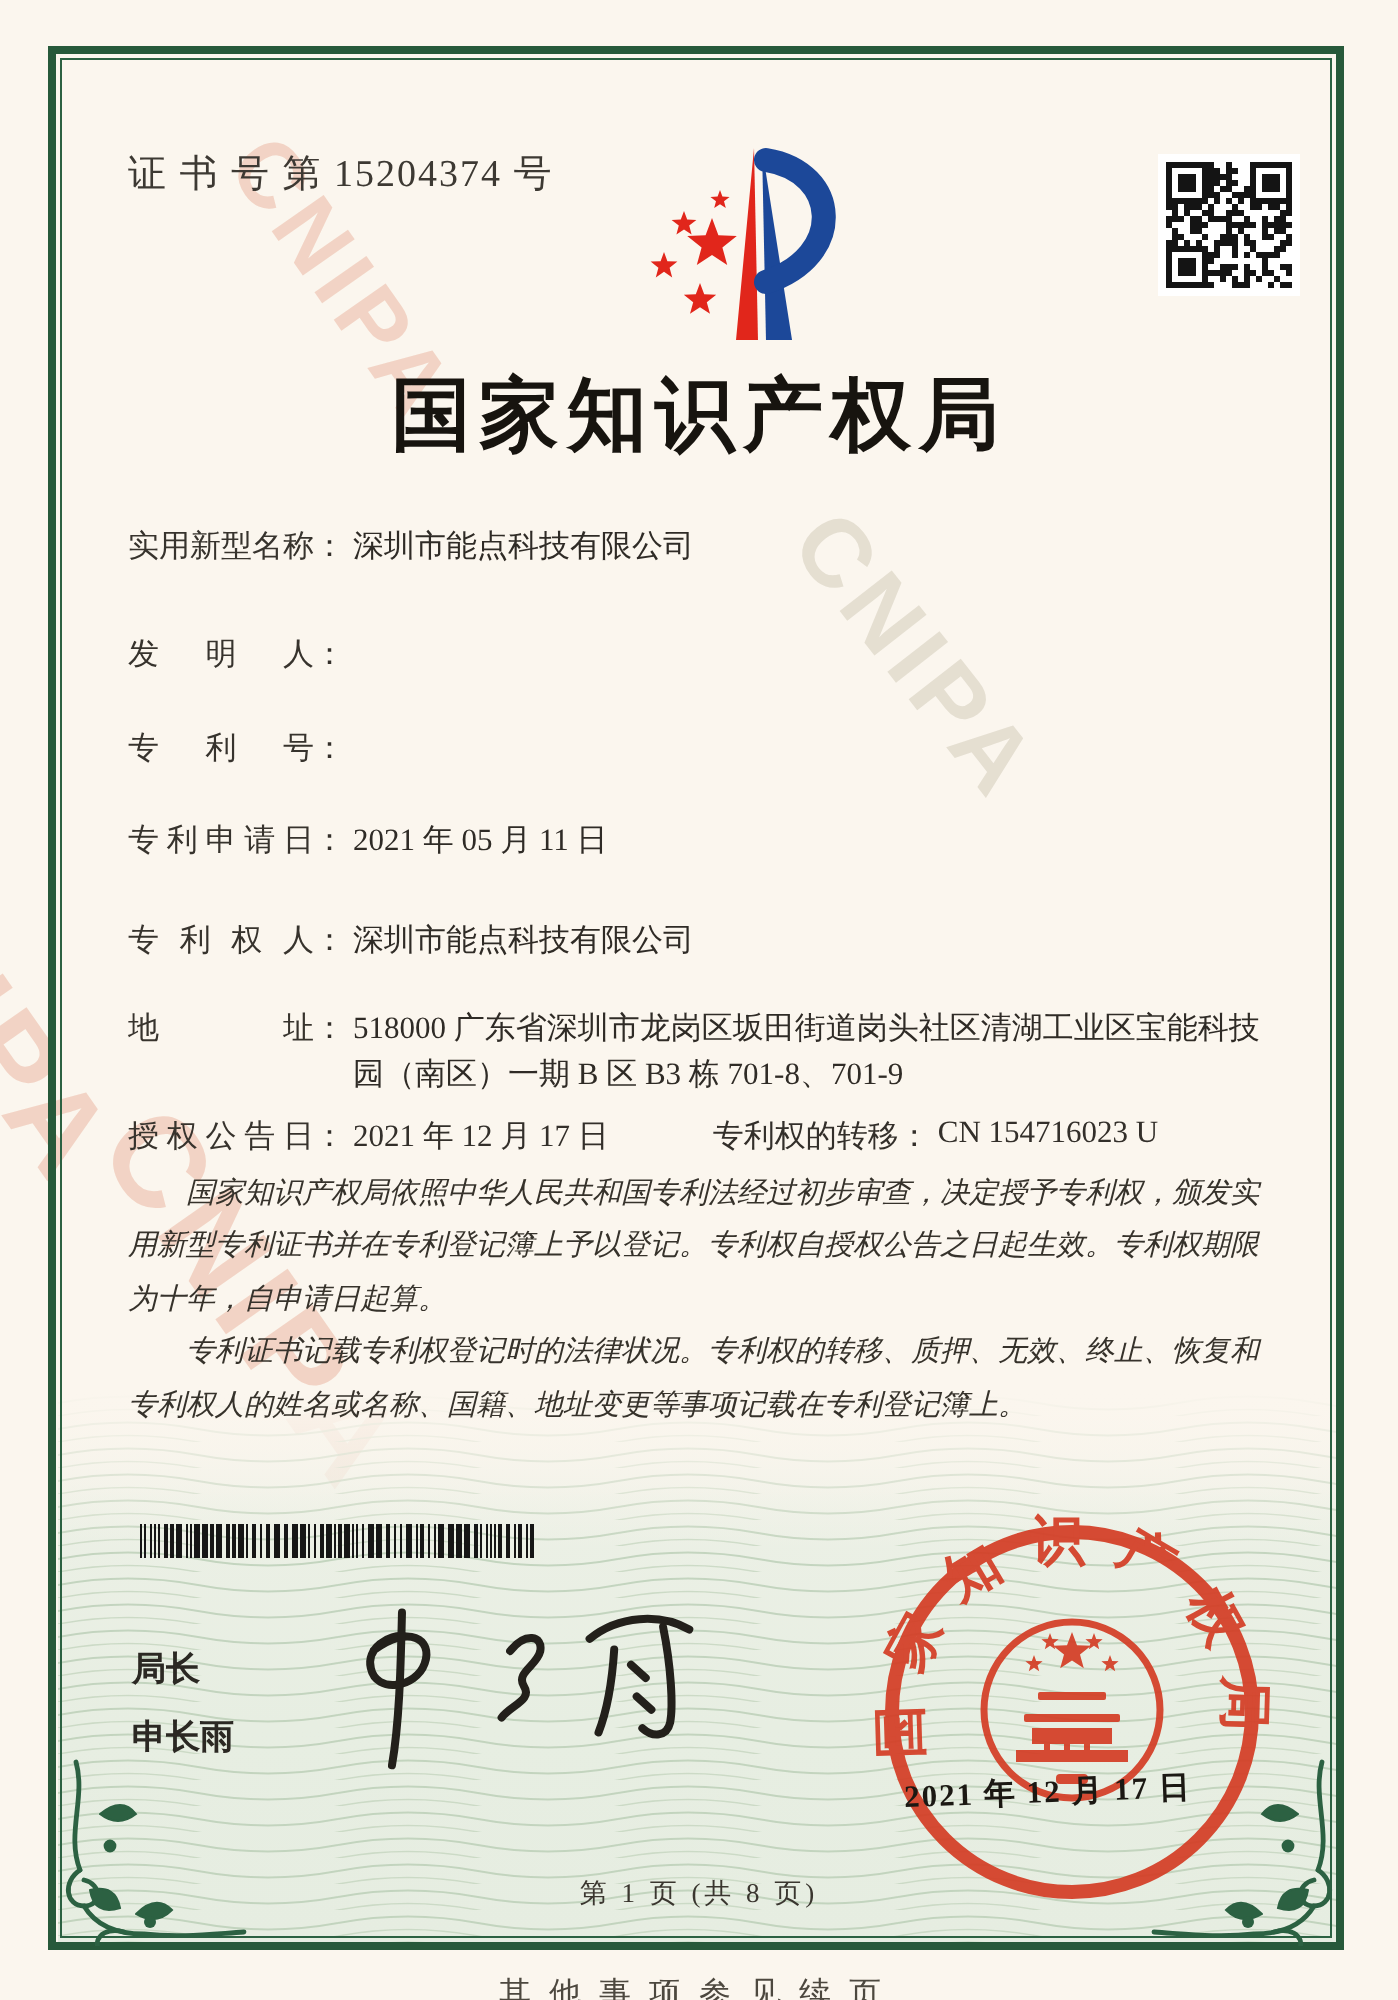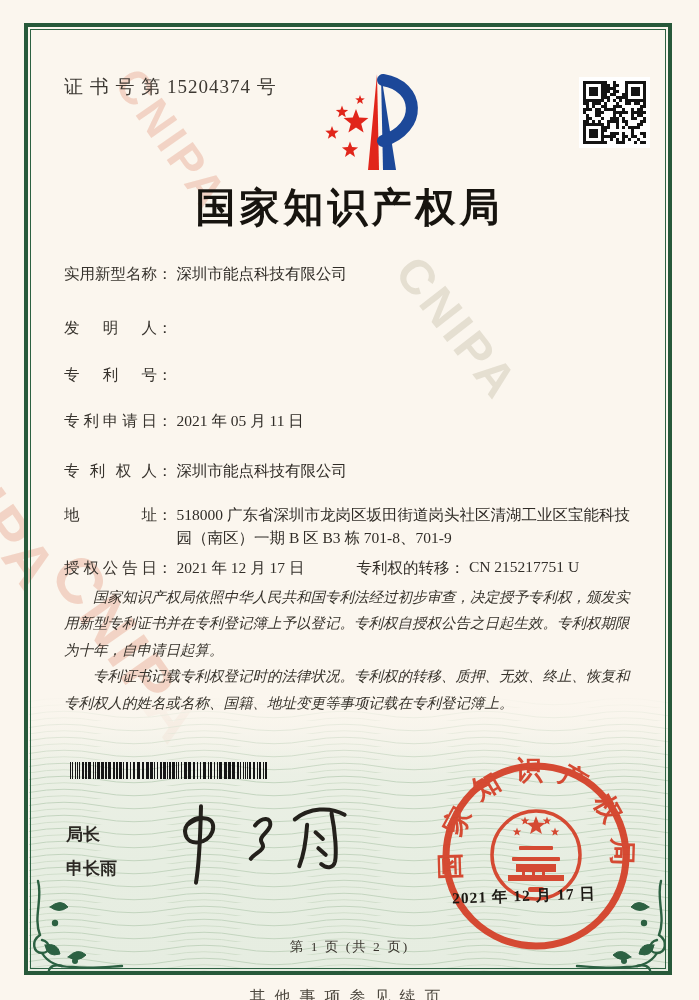--- a/index.html
+++ b/index.html
@@ -639,21 +639,21 @@
     </div>
   <div class="grant-row">
       <div class="grant-pair">
         <span class="f-label">授权公告日</span>
           <span class="f-colon">：</span>
         <span>2021 年 12 月 17 日</span>
       </div>
       <div class="grant-pair second">
         <span>专利权的转移</span>
           <span class="f-colon">：</span>
-        <span>CN 215217751 U</span>
+        <span>CN 154716023 U</span>
       </div>
     </div>
   </div>
 
   <div class="body-text">
     <p>国家知识产权局依照中华人民共和国专利法经过初步审查，决定授予专利权，颁发实用新型专利证书并在专利登记簿上予以登记。专利权自授权公告之日起生效。专利权期限为十年，自申请日起算。</p>
     <p>专利证书记载专利权登记时的法律状况。专利权的转移、质押、无效、终止、恢复和专利权人的姓名或名称、国籍、地址变更等事项记载在专利登记簿上。</p>
   </div>
 
   <div class="barcode">
@@ -754,16 +754,16 @@
       <rect x="80" y="108" width="40" height="8"></rect>
       <rect x="72" y="119" width="56" height="6"></rect>
       <rect x="86" y="116" width="3" height="4"></rect>
       <rect x="96" y="116" width="3" height="4"></rect>
       <rect x="106" y="116" width="3" height="4"></rect>
       <rect x="92" y="131" width="16" height="5" rx="2"></rect>
     </g>
   </svg>
   <div class="seal-date">2021 年 12 月 17 日</div>
 
-  <div class="page-footer">第 1 页 (共 2 页)</div>
+  <div class="page-footer">第 1 页 (共 8 页)</div>
   <div class="continuation">其他事项参见续页</div>
 
 </div>
 
 </body></html>

